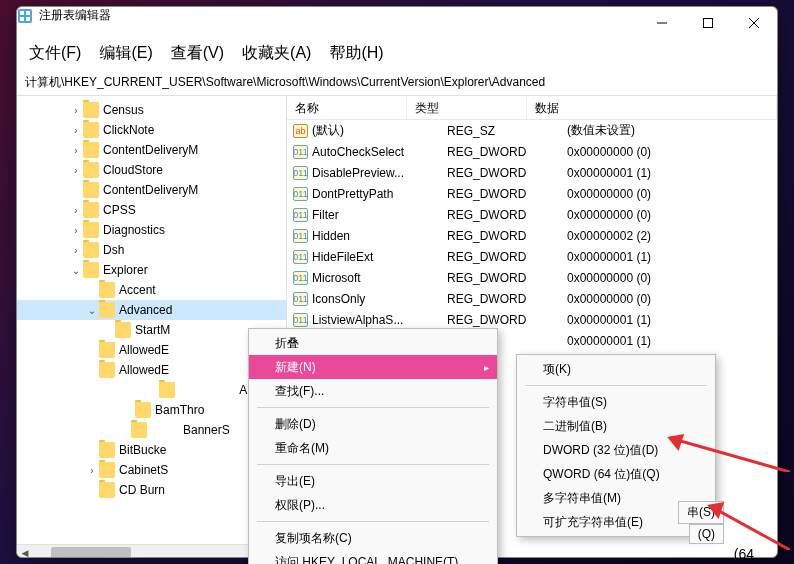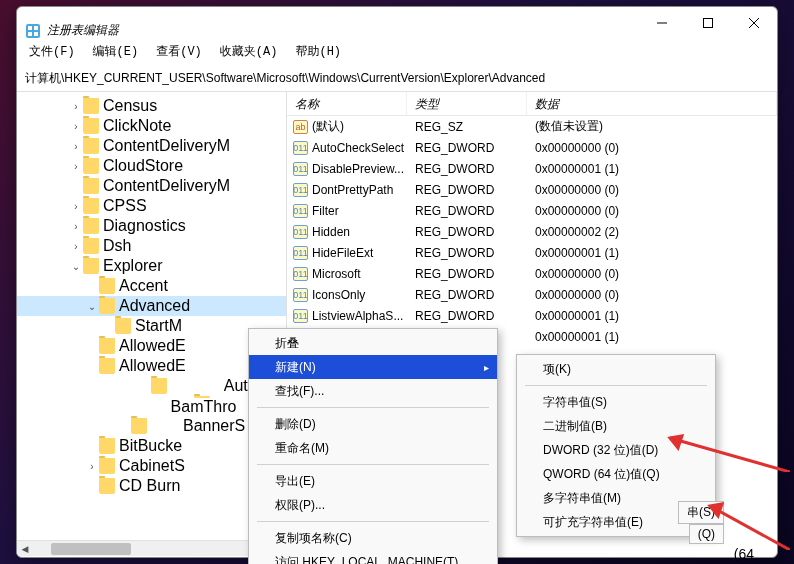--- a/index.html
+++ b/index.html
@@ -20,44 +20,42 @@
       height: 552px;
       background: #ffffff;
       border: 1px solid #888;
       border-radius: 6px;
       overflow: hidden;
       box-shadow: 0 4px 20px rgba(0,0,0,0.4);
     }
     .titlebar {
       display: flex;
       justify-content: space-between;
-      align-items: flex-end;
+      align-items: flex-start;
       height: 32px;
-      padding-left: 8px;
-      font-style: italic;
     }
     .titlebar-left { display: flex; align-items: center; gap: 6px; }
     .app-icon {
       width: 16px; height: 16px;
       display: inline-flex; align-items: center; justify-content: center;
     }
     .title-text { font-size: 12px; }
     .win-ctrls { display: flex; }
     .win-btn {
       width: 46px; height: 32px;
       display: flex; align-items: center; justify-content: center;
       font-family: "Segoe MDL2 Assets", sans-serif;
       font-size: 10px;
     }
     .menubar {
       display: flex;
       gap: 2px;
       padding: 2px 4px 4px 4px;
     }
-    .menu-item { padding: 2px 8px; font-size: 12px; cursor: default; font-family: Liberation Mono, monospace; }
+    .menu-item { padding: 2px 8px; font-size: 16px; cursor: default; }
     .addressbar {
       padding: 4px 8px;
       font-size: 12px;
       border-bottom: 1px solid #e0e0e0;
     }
     .content {
       display: flex;
       height: calc(100% - 86px);
       position: relative;
     }
@@ -90,21 +88,21 @@
       position: relative;
     }
     .folder-icon::before {
       content: "";
       position: absolute;
       top: -2px; left: 0;
       width: 6px; height: 2px;
       background: #e8c050;
       border-radius: 1px 1px 0 0;
     }
-    .tree-label { font-size: 16px; }
+    .tree-label { font-size: 12px; }
     .tree-row.selected {
       background: #cce8ff;
     }
     .hscroll-track {
       position: absolute;
       bottom: 0; left: 0; right: 0;
       height: 16px;
       background: #f0f0f0;
       border-top: 1px solid #e0e0e0;
       display: flex;
@@ -122,21 +120,20 @@
     }
     .list-pane {
       flex: 1;
       position: relative;
       overflow: hidden;
     }
     .list-header {
       display: flex;
       height: 24px;
       border-bottom: 1px solid #e8e8e8;
-      font-style: italic;
     }
     .lh-col {
       padding: 4px 8px;
       font-size: 12px;
       border-right: 1px solid #f0f0f0;
     }
     .lh-name { width: 120px; }
     .lh-type { width: 120px; }
     .lh-data { flex: 1; }
     .list-body { }
@@ -145,21 +142,21 @@
       height: 21px;
       align-items: center;
     }
     .list-row .lc-name {
       width: 120px;
       display: flex;
       align-items: center;
       gap: 4px;
       padding-left: 6px;
     }
-    .list-row .lc-type { width: 120px; padding-left: 8px; }
+    .list-row .lc-type { width: 120px; padding-left: 8px; margin-left: 32px; }
     .list-row .lc-data { flex: 1; padding-left: 8px; }
     .val-icon {
       width: 15px; height: 14px;
       display: flex; align-items: center; justify-content: center;
       font-size: 9px;
       border: 1px solid #6aa0e0;
       border-radius: 2px;
       color: #5088cc;
       background: #fef9c3;
     }
@@ -176,21 +173,21 @@
     }
     .ctx-item {
       height: 24px;
       display: flex;
       align-items: center;
       padding: 0 26px;
       font-size: 12px;
       position: relative;
     }
     .ctx-item.sel {
-      background: #1d4ed8;
+      background: #ec4899;
       color: #fff;
     }
     .ctx-item .chev {
       position: absolute;
       right: 8px;
       font-size: 10px;
     }
     .ctx-sep {
       height: 1px;
       background: #d0d0d0;
@@ -326,21 +323,21 @@
           <div class="tree-row" style="padding-left: 68px;">
             <span class="tree-caret"></span>
             <span class="folder-icon"></span>
             <span class="tree-label">AllowedE</span>
           </div>
           <div class="tree-row" style="padding-left: 68px; justify-content: space-between;">
             <span class="tree-caret"></span>
             <span class="folder-icon"></span>
             <span class="tree-label">Autoplay</span>
           </div>
-          <div class="tree-row" style="padding-left: 104px; flex-direction: column;">
+          <div class="tree-row" style="padding-left: 104px;">
             <span class="tree-caret"></span>
             <span class="folder-icon"></span>
             <span class="tree-label">BamThro</span>
           </div>
           <div class="tree-row" style="padding-left: 68px; gap: 32px;">
             <span class="tree-caret"></span>
             <span class="folder-icon"></span>
             <span class="tree-label">BannerS</span>
           </div>
           <div class="tree-row" style="padding-left: 68px;">

